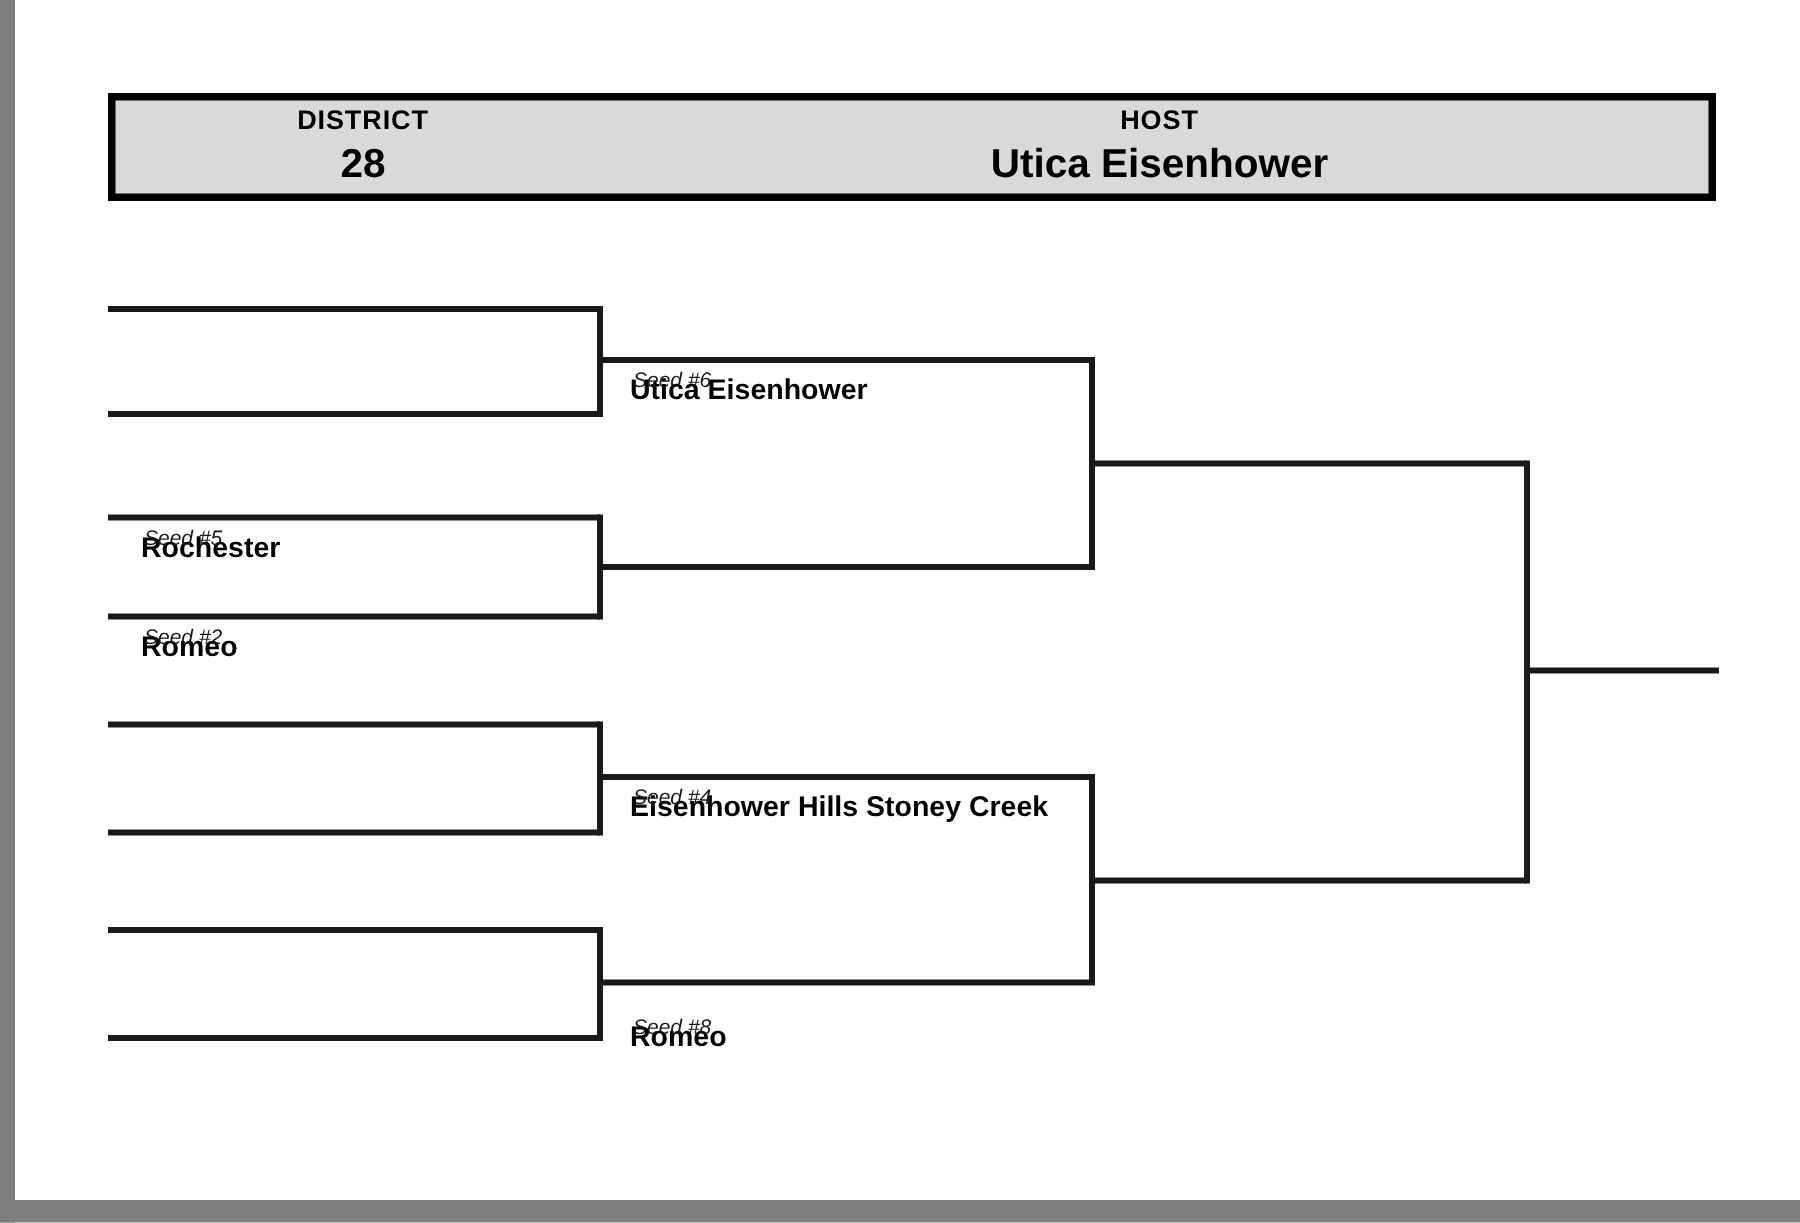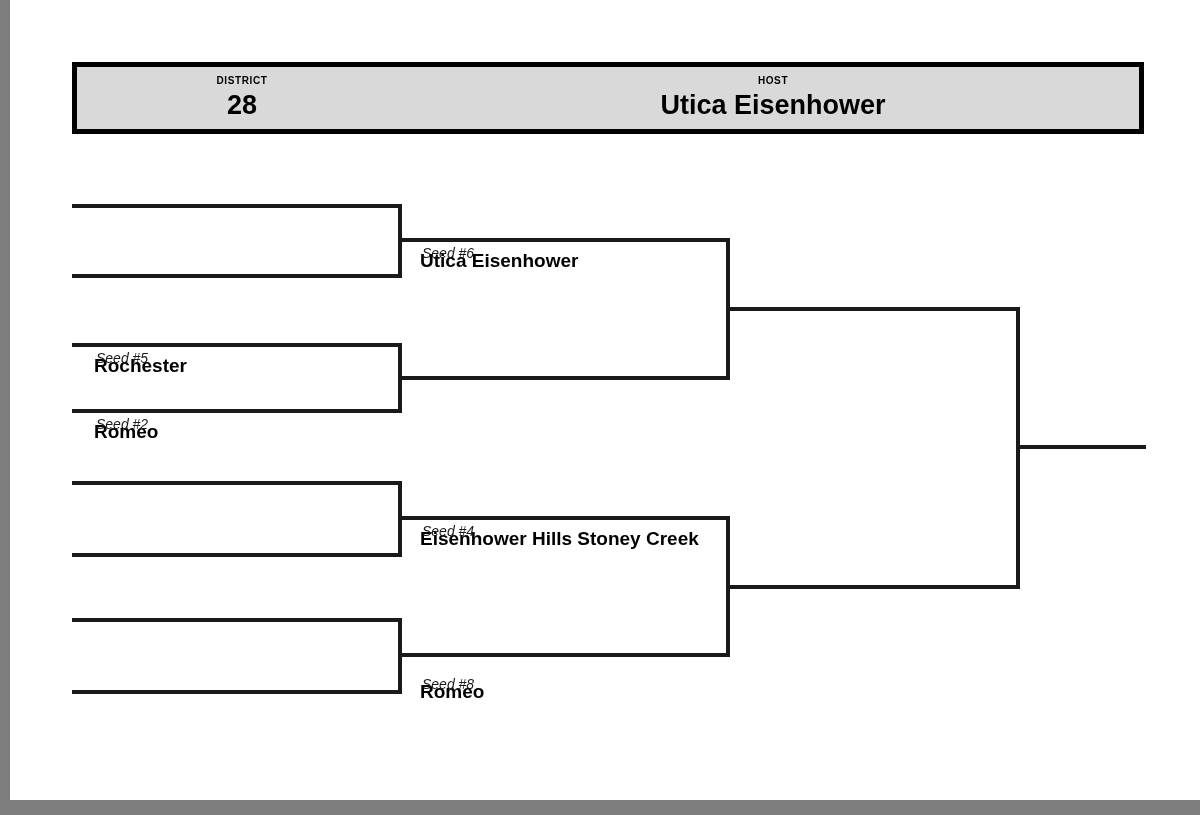--- a/index.html
+++ b/index.html
@@ -55,21 +55,21 @@
     display: flex;
     flex-direction: column;
     align-items: center;
     justify-content: center;
     box-sizing: border-box;
   }
   .header-cell.district { width: 330px; }
   .header-cell.host     { flex: 1 1 auto; }
 
   .header-label {
-    font-size: 10px;
+    font-size: 18px;
     font-weight: bold;
     letter-spacing: 0.6px;
     color: #000;
     line-height: 1.15;
   }
   .header-value {
     font-size: 27px;
     font-weight: bold;
     color: #000;
     line-height: 1.2;

